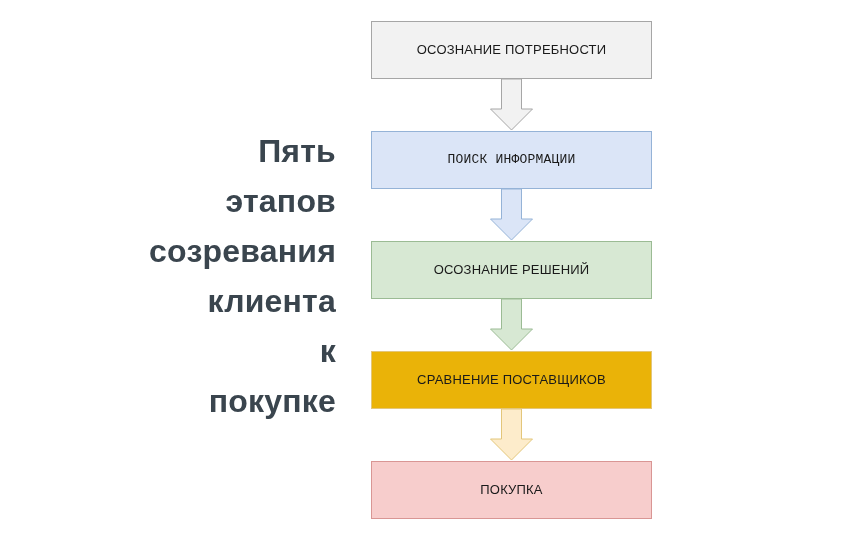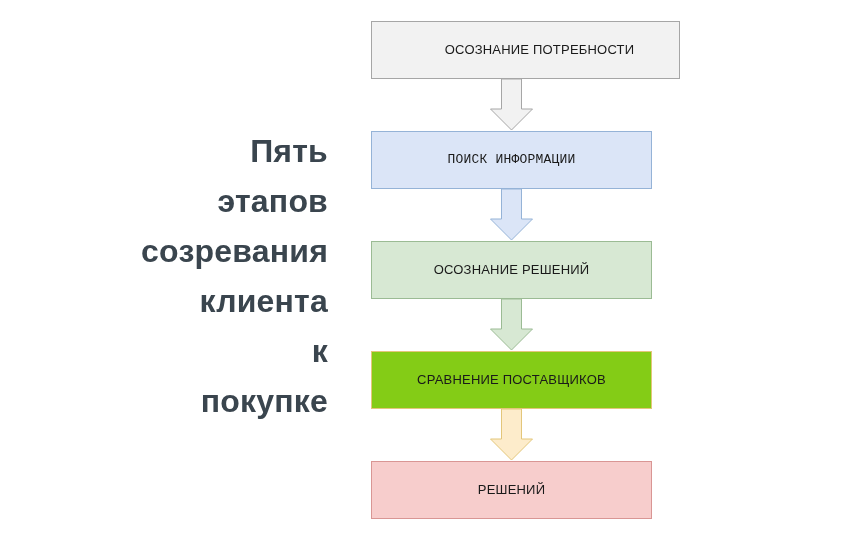--- a/index.html
+++ b/index.html
@@ -17,21 +17,21 @@
   #canvas {
     position: relative;
     width: 850px;
     height: 541px;
     background: #ffffff;
   }
 
   
   #title-block {
     position: absolute;
-    left: 60px;
+    left: 68px;
     top: 126px;
     width: 268px;
     text-align: right;
     color: #3a454e;
     font-size: 32px;
     font-weight: bold;
     line-height: 50px;
     letter-spacing: 0.2px;
     white-space: pre-line;
   }
@@ -64,24 +64,24 @@
     font-size: 13px;
     font-weight: normal;
     color: #1a1a1a;
     letter-spacing: 0.2px;
     text-align: center;
     line-height: 16px;
     white-space: nowrap;
   }
 
   
-  .stage.gray   .stage-box { background: #f2f2f2; border-color: #a6a6a6; padding-left: 28px; }
+  .stage.gray   .stage-box { background: #f2f2f2; border-color: #a6a6a6; }
   .stage.blue   .stage-box { background: #dbe5f7; border-color: #95b3d7; font-family: Liberation Mono, monospace; }
   .stage.green  .stage-box { background: #d7e8d3; border-color: #9bbb94; }
-  .stage.yellow .stage-box { background: #84cc16; border-color: #e3c67a; }
+  .stage.yellow .stage-box { background: #eab308; border-color: #e3c67a; }
   .stage.pink   .stage-box { background: #f7cdcc; border-color: #d99694; }
 
   
   .connector {
     position: relative;
     width: 281px;
     height: 52px;
   }
   .connector svg {
     display: block;
@@ -148,18 +148,18 @@
       </div>
     </div>
     <div class="connector arrow-yellow">
       <svg width="281" height="52" viewBox="0 0 281 52" xmlns="http://www.w3.org/2000/svg">
         <polygon class="arw-fill" stroke-width="1" points="130.5,0 150.5,0 150.5,30 161.5,30 140.5,51 119.5,30 130.5,30"></polygon>
       </svg>
     </div>
 
     <div class="stage pink">
       <div class="stage-box">
-        <span class="stage-label">РЕШЕНИЙ</span>
+        <span class="stage-label">ПОКУПКА</span>
       </div>
     </div>
 
   </div>
 </div>
 
 </body></html>

